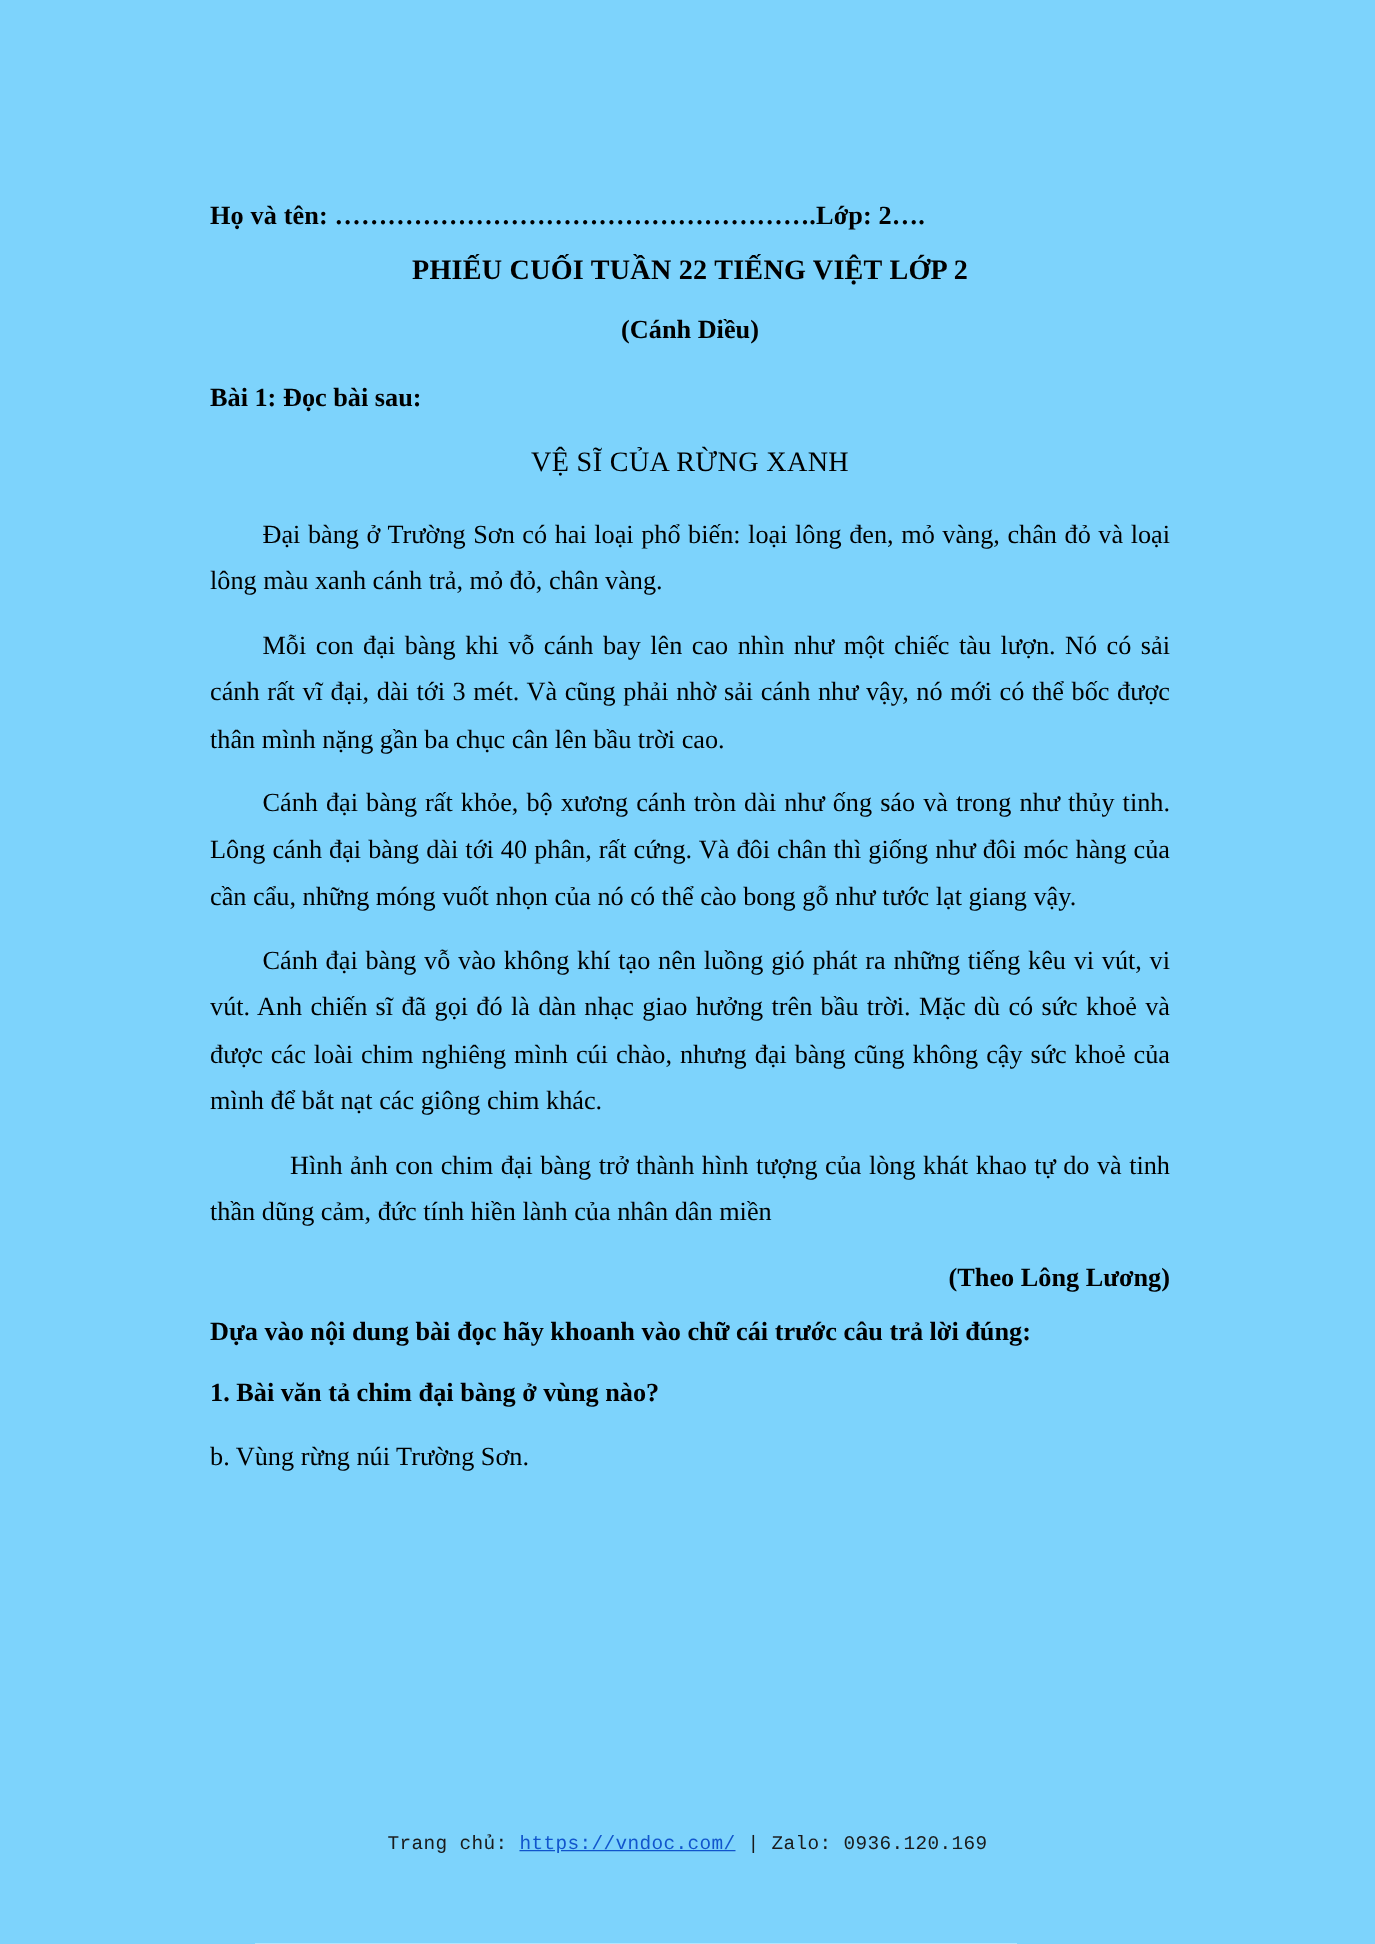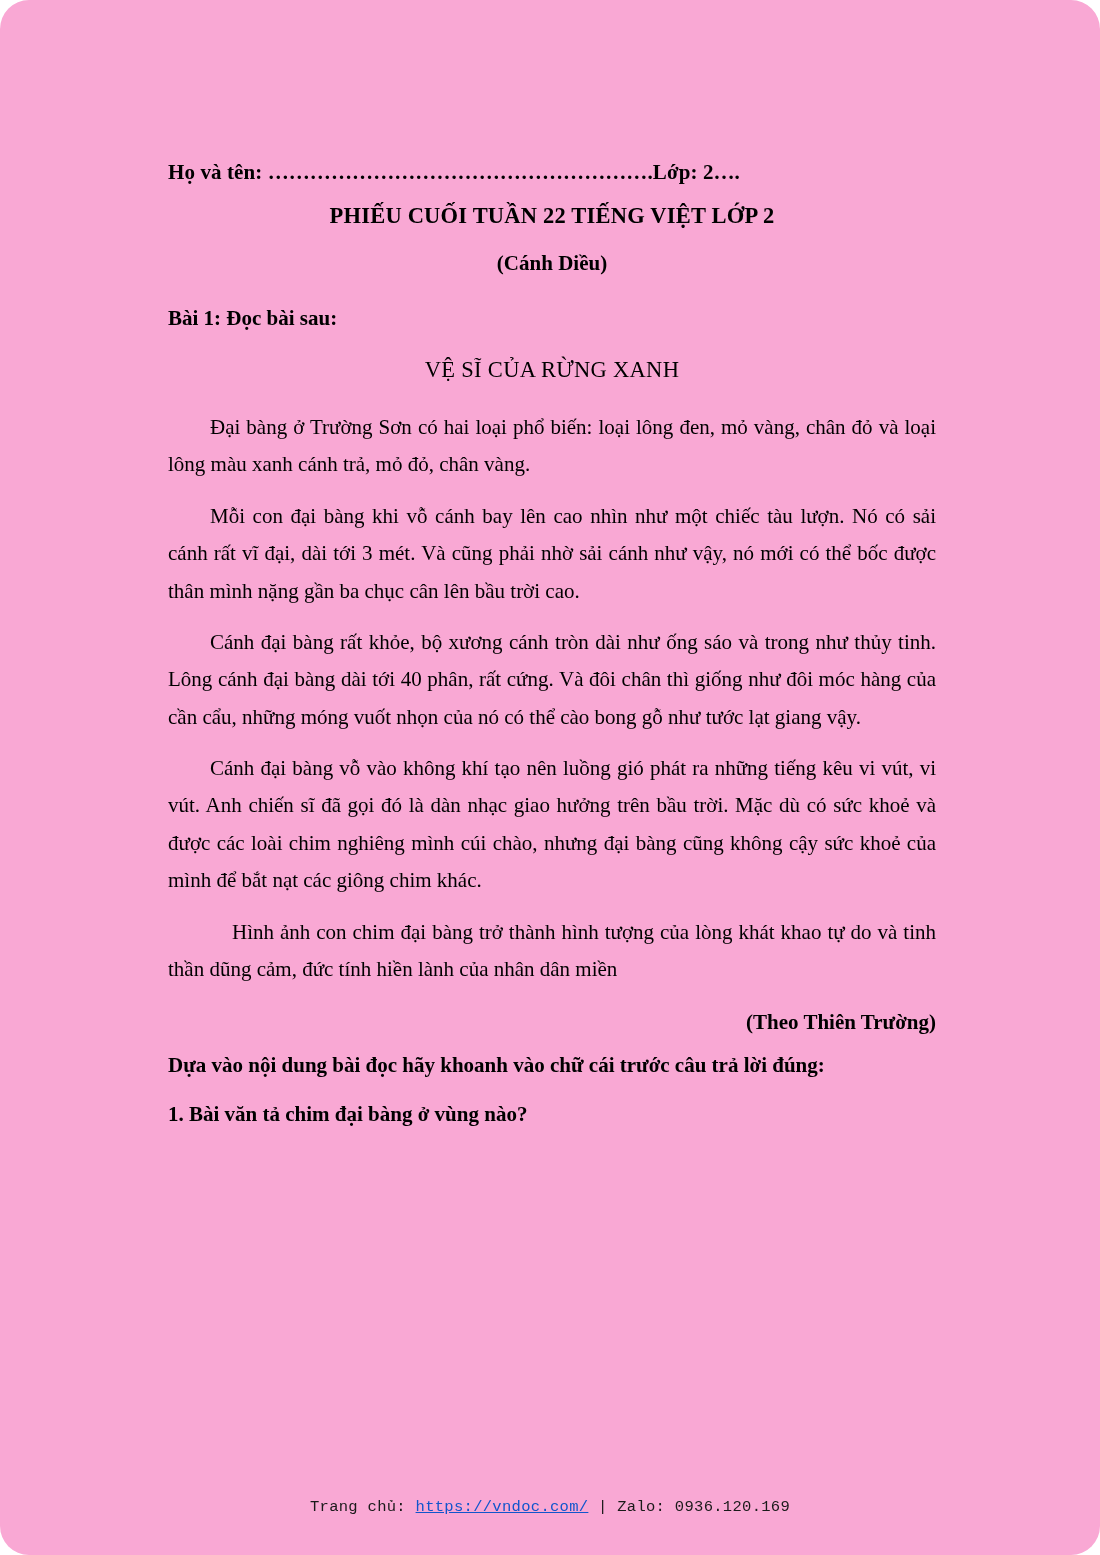--- a/index.html
+++ b/index.html
@@ -4,26 +4,25 @@
 <style>
   html, body {
     margin: 0;
     padding: 0;
     background: #ffffff;
   }
   .page {
     position: relative;
     width: 1100px;
     height: 1555px;
-    background: #f9a8d4;
+    background: #7dd3fc;
     box-sizing: border-box;
     font-family: "Liberation Serif", serif;
     color: #000000;
     overflow: hidden;
-    border-radius: 29px;
   }
   .content {
     position: absolute;
     left: 168px;
     top: 160px;
     width: 768px;
   }
   .line-name {
     font-weight: bold;
     font-size: 21px;
@@ -83,21 +82,21 @@
     margin: 0 0 26px 0;
   }
   .answer {
     font-size: 21px;
     margin: 0 0 26px 0;
   }
   .footer {
     position: absolute;
     left: 0;
     right: 0;
-    top: 1498px;
+    top: 1466px;
     text-align: center;
     font-family: "Liberation Mono", monospace;
     font-size: 15.5px;
     color: #1a1a1a;
     letter-spacing: 0.3px;
   }
   .footer a {
     color: #1155cc;
     text-decoration: underline;
   }
@@ -121,26 +120,27 @@
     <p class="task-heading">Bài 1: Đọc bài sau:</p>
 
     <h3 class="story-title">VỆ SĨ CỦA RỪNG XANH</h3>
 
     <p class="para">Đại bàng ở Trường Sơn có hai loại phổ biến: loại lông đen, mỏ vàng, chân đỏ và loại lông màu xanh cánh trả, mỏ đỏ, chân vàng.</p>
     <p class="para">Mỗi con đại bàng khi vỗ cánh bay lên cao nhìn như một chiếc tàu lượn. Nó có sải cánh rất vĩ đại, dài tới 3 mét. Và cũng phải nhờ sải cánh như vậy, nó mới có thể bốc được thân mình nặng gần ba chục cân lên bầu trời cao.</p>
     <p class="para">Cánh đại bàng rất khỏe, bộ xương cánh tròn dài như ống sáo và trong như thủy tinh. Lông cánh đại bàng dài tới 40 phân, rất cứng. Và đôi chân thì giống như đôi móc hàng của cần cẩu, những móng vuốt nhọn của nó có thể cào bong gỗ như tước lạt giang vậy.</p>
     <p class="para">Cánh đại bàng vỗ vào không khí tạo nên luồng gió phát ra những tiếng kêu vi vút, vi vút. Anh chiến sĩ đã gọi đó là dàn nhạc giao hưởng trên bầu trời. Mặc dù có sức khoẻ và được các loài chim nghiêng mình cúi chào, nhưng đại bàng cũng không cậy sức khoẻ của mình để bắt nạt các giông chim khác.</p>
     <p class="para last-indent">Hình ảnh con chim đại bàng trở thành hình tượng của lòng khát khao tự do và tinh thần dũng cảm, đức tính hiền lành của nhân dân miền</p>
 
-    <p class="author">(Theo Thiên Trường)</p>
+    <p class="author">(Theo Lông Lương)</p>
 
     <p class="instruction">Dựa vào nội dung bài đọc hãy khoanh vào chữ cái trước câu trả lời đúng:</p>
 
     <p class="question">1. Bài văn tả chim đại bàng ở vùng nào?</p>
 
+    <p class="answer">b. Vùng rừng núi Trường Sơn.</p>
 
   </div>
 
   <div class="footer">
     <span>Trang chủ:</span>
     <a href="#">https://vndoc.com/</a>
     <span class="sep">|</span>
     <span>Zalo: 0936.120.169</span>
   </div>
 

